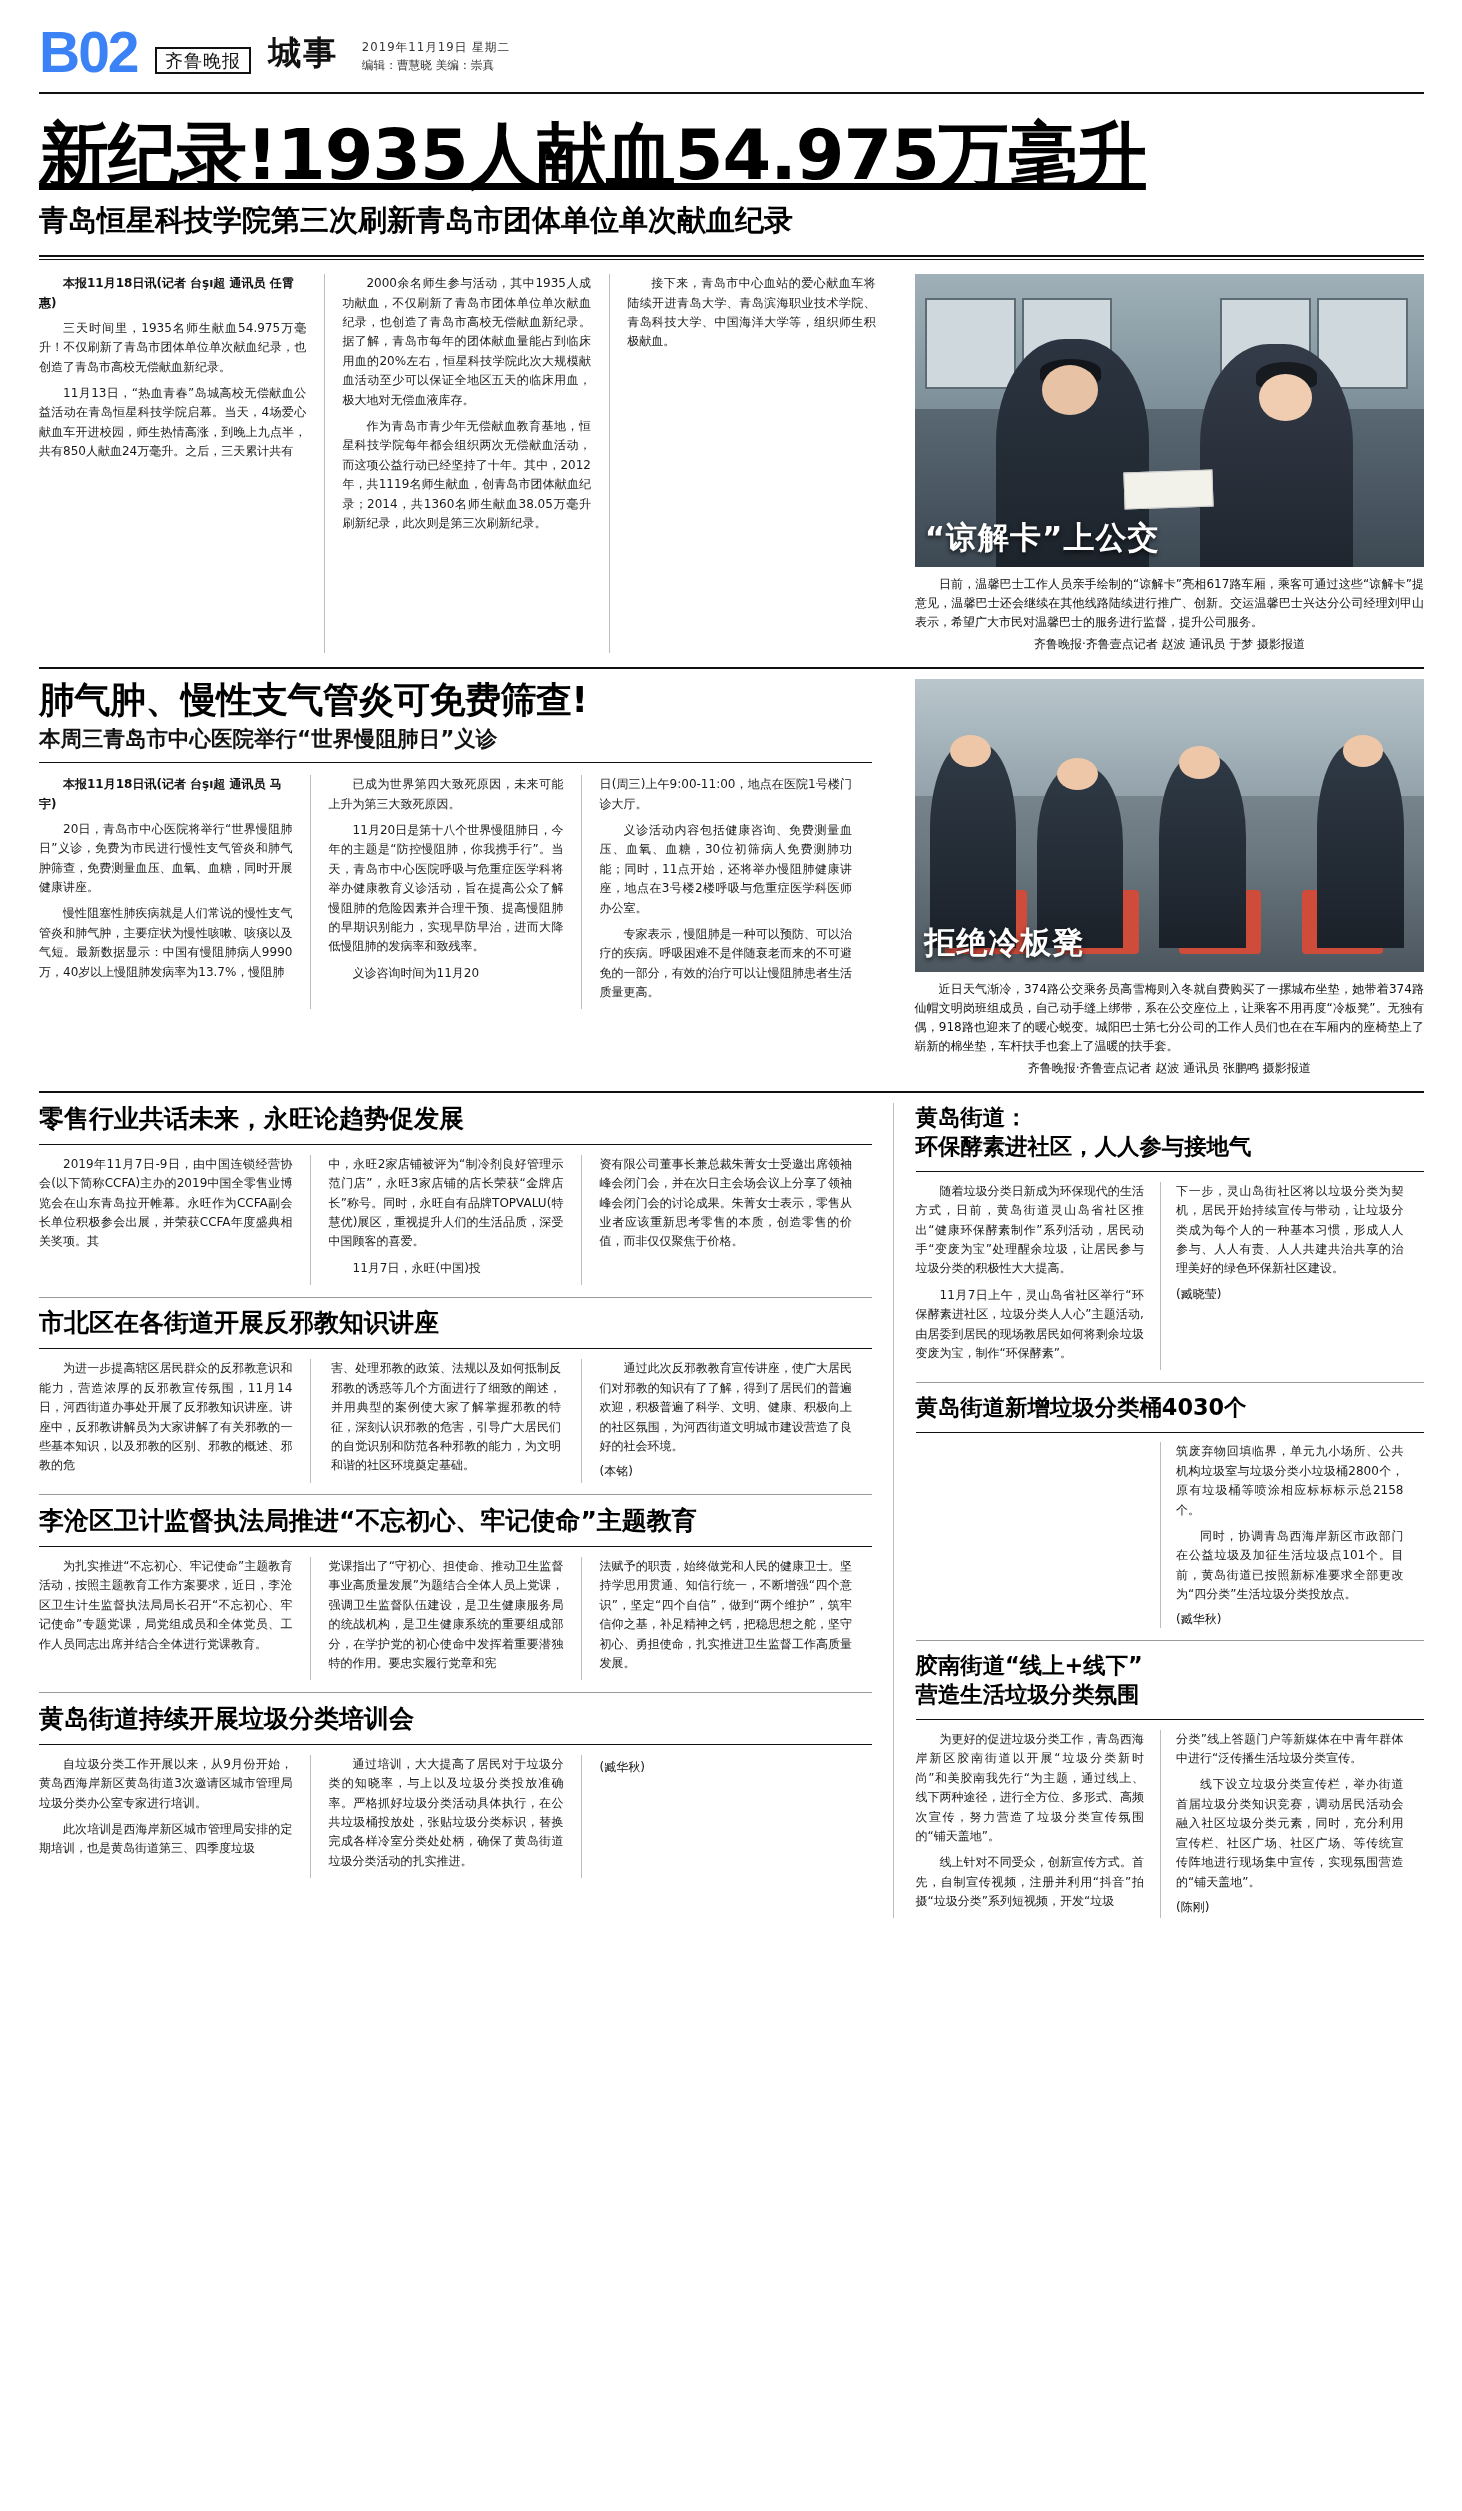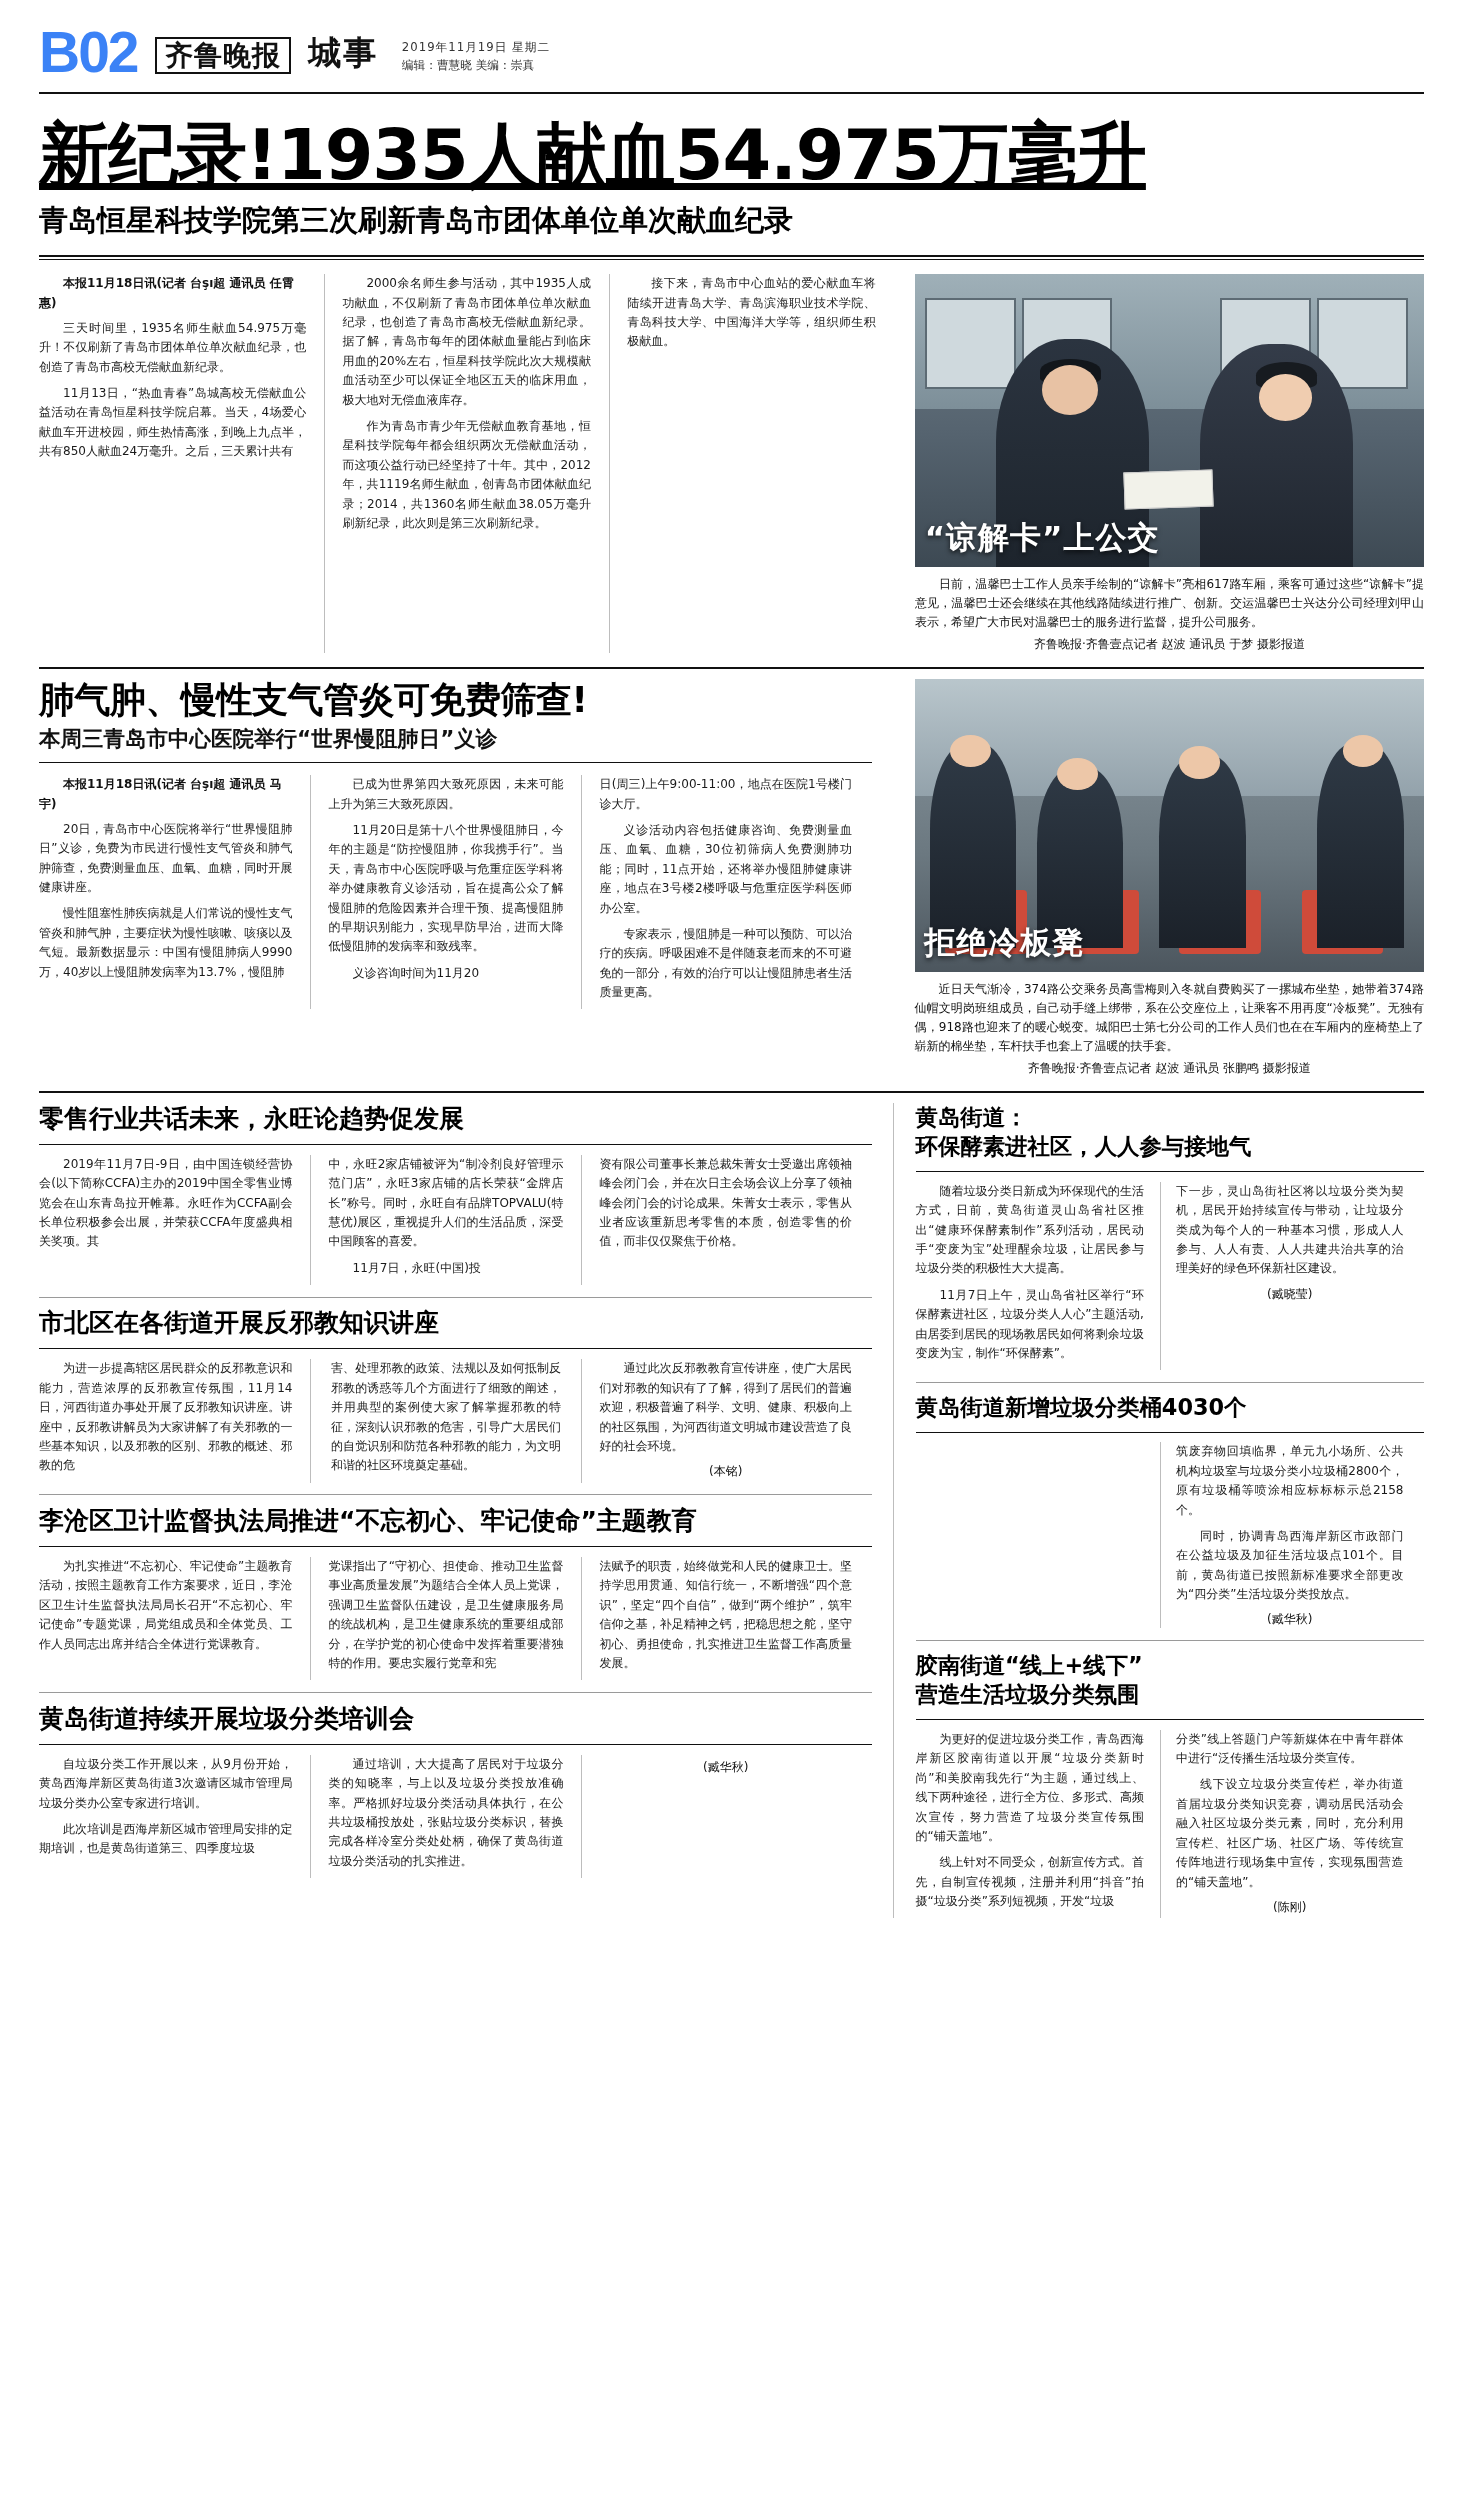--- a/index.html
+++ b/index.html
@@ -29,22 +29,22 @@
     font-size:57px;
     font-weight:700;
     letter-spacing:-2px;
     line-height:0.9;
     color:#3b82f6;
   }
   .paper-logo{
     border:2px solid #111;
     padding:3.9px 7.8px 2px 7.8px;
     font-family:"DejaVu Sans", sans-serif;
-    font-weight:700;
-    font-size:28px;
+    font-weight:400;
+    font-size:18px;
     letter-spacing:1px;
     line-height:1;
     color:#111;
     margin-bottom:3.9px;
     text-align:right;
   }
   .section-name{
     font-family:"DejaVu Sans", sans-serif;
     font-weight:700;
     font-size:33px;
@@ -112,21 +112,21 @@
     font-family:"DejaVu Sans", sans-serif;
     font-weight:700;
     font-size:12px;
     line-height:1.62;
     margin:0 0 5.9px 0;
     text-indent:2em;
   }
   .sig{
     font-family:"DejaVu Sans", sans-serif;
     font-size:12px;
-    text-align:center;
+    text-align:left;
     margin:3.9px 0 0 0;
   }
 
   .hd2{
     font-family:"DejaVu Sans", sans-serif;
     font-weight:700;
     font-size:36px;
     line-height:1.14;
     letter-spacing:-0.5px;
     margin:0 0 5.9px 0;

